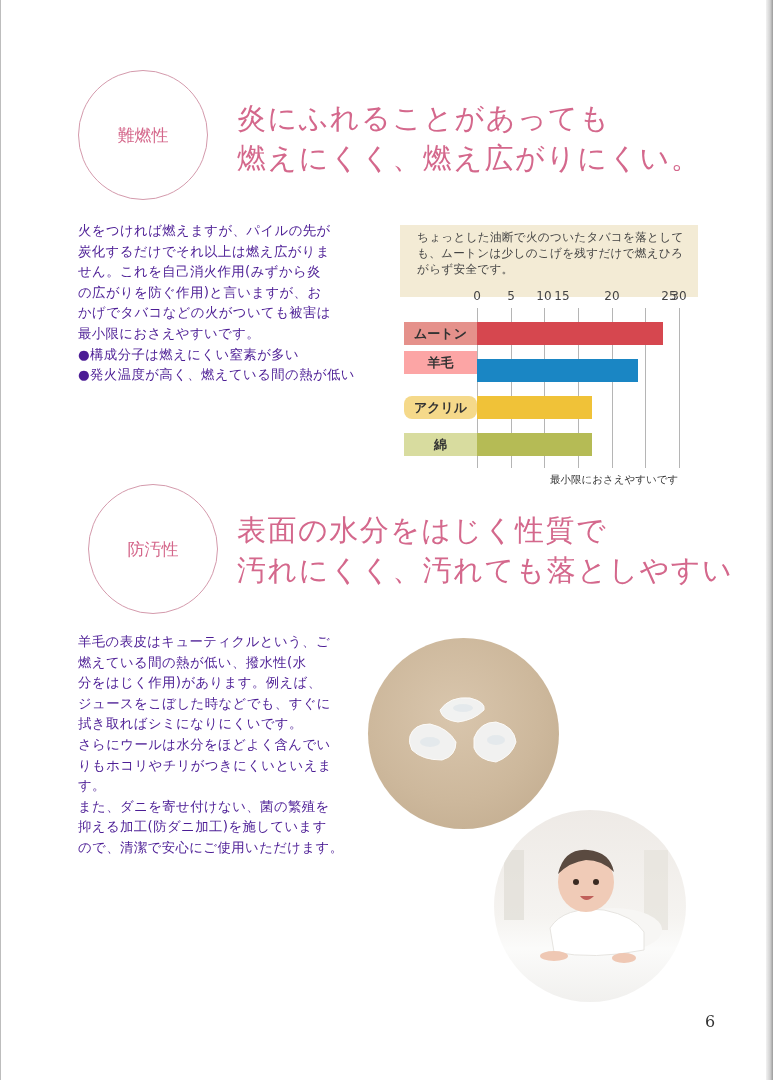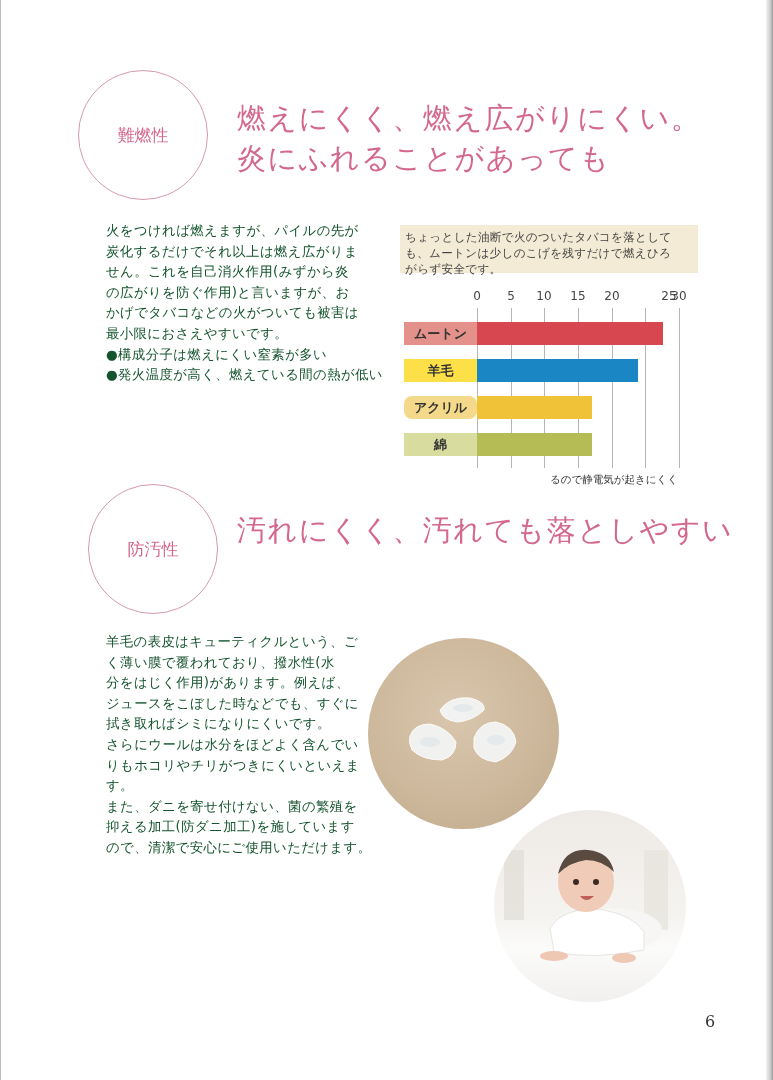--- a/index.html
+++ b/index.html
@@ -6,44 +6,44 @@
   body { width:773px; height:1080px; position:relative; background:#ffffff; overflow:hidden;
          font-family:"DejaVu Sans", sans-serif; color:#3a3a3a; }
   .edge-left { position:absolute; left:0; top:0; width:1px; height:1080px; background:#bdbdbd; }
   .edge-right { position:absolute; right:0; top:0; width:7px; height:1080px; background:linear-gradient(to right,#f2f2f2,#d0d0d0 60%,#9a9a9a); }
   .badge { position:absolute; width:130px; height:130px; border:1.5px solid #d49aac; border-radius:50%;
            display:flex; align-items:center; justify-content:center; box-sizing:border-box;
            color:#d4668a; font-size:17px; letter-spacing:0px; font-family:"DejaVu Sans", sans-serif; }
   .headline { position:absolute; color:#d4688c; font-size:29px; line-height:40px; letter-spacing:1.5px;
               font-family:"DejaVu Serif", serif; font-weight:normal; white-space:nowrap; }
   .headline div { display:block; }
-  .body-text { position:absolute; font-size:13.4px; line-height:20.6px; color:#14532d; letter-spacing:0.4px;margin-left:28px; }
+  .body-text { position:absolute; font-size:13.4px; line-height:20.6px; color:#4c1d95; letter-spacing:0.4px; }
   .body-text p { margin:0; white-space:nowrap; }
-  .chart-note { position:absolute; left:400px; top:225px; width:298px; height:48px; background:#f3ebd5;
-                box-sizing:border-box; padding:4px 5px; font-size:11.6px; line-height:16px; color:#444; letter-spacing:0.3px; }
+  .chart-note { position:absolute; left:400px; top:225px; width:298px; height:72px; background:#f3ebd5;
+                box-sizing:border-box; padding:4px 17px; font-size:11.6px; line-height:16px; color:#444; letter-spacing:0.3px; }
   .chart-note p { margin:0; white-space:nowrap; }
   .tick-label { position:absolute; top:289px; font-size:12px; color:#444; transform:translateX(-50%); }
   .gridline { position:absolute; top:308px; height:160px; width:1px; background:#b5b5b5; }
   .bar-label { position:absolute; left:404px; width:73px; height:23px; display:flex; align-items:center; justify-content:center;
                font-size:13px; font-weight:bold; color:#333; }
   .bar { position:absolute; left:477px; height:23px; }
   .source { position:absolute; left:550px; top:473px; font-size:10.5px; color:#333; white-space:nowrap; }
   .photo { position:absolute; border-radius:50%; overflow:hidden; }
   .page-num { position:absolute; left:705px; top:1012px; font-size:16px; color:#333; font-family:"DejaVu Serif", serif; }
 </style>
 </head>
 <body>
 
 <div class="edge-left"></div>
 <div class="edge-right"></div>
 
 <div class="badge" style="left:78px;top:70px;">難燃性</div>
 <div class="headline" style="left:237px;top:98px;">
+  <div>炎にふれることがあっても</div>
   <div>燃えにくく、燃え広がりにくい。</div>
-  <div>炎にふれることがあっても</div>
 </div>
 
 <div class="body-text" style="left:78px;top:221px;">
   <p>火をつければ燃えますが、パイルの先が</p>
   <p>炭化するだけでそれ以上は燃え広がりま</p>
   <p>せん。これを自己消火作用(みずから炎</p>
   <p>の広がりを防ぐ作用)と言いますが、お</p>
   <p>かげでタバコなどの火がついても被害は</p>
   <p>最小限におさえやすいです。</p>
   <p>●構成分子は燃えにくい窒素が多い</p>
@@ -53,56 +53,57 @@
 <div class="chart-note">
   <p>ちょっとした油断で火のついたタバコを落として</p>
   <p>も、ムートンは少しのこげを残すだけで燃えひろ</p>
   <p>がらず安全です。</p>
 </div>
 
 <div>
   <span class="tick-label" style="left:477px;">0</span>
   <span class="tick-label" style="left:511px;">5</span>
   <span class="tick-label" style="left:544px;">10</span>
-  <span class="tick-label" style="left:578px;">15</span>
+  <span class="tick-label" style="left:562px;">15</span>
   <span class="tick-label" style="left:612px;">20</span>
   <span class="tick-label" style="left:645px;margin-left:24px;">25</span>
   <span class="tick-label" style="left:679px;">30</span>
 
   <div class="gridline" style="left:477px;"></div>
   <div class="gridline" style="left:511px;"></div>
   <div class="gridline" style="left:544px;"></div>
   <div class="gridline" style="left:578px;"></div>
   <div class="gridline" style="left:612px;"></div>
   <div class="gridline" style="left:645px;"></div>
   <div class="gridline" style="left:679px;"></div>
 
   <div class="bar-label" style="top:322px;background:#e5918b;">ムートン</div>
   <div class="bar" style="top:322px;width:186px;background:#d6474f;"></div>
 
-  <div class="bar-label" style="top:359px;background:#fde047;">羊毛</div>
+  <div class="bar-label" style="top:351px;background:#fca5a5;">羊毛</div>
   <div class="bar" style="top:359px;width:161px;background:#1a86c4;"></div>
 
   <div class="bar-label" style="top:396px;background:#f5d98a;border-radius:8px;">アクリル</div>
   <div class="bar" style="top:396px;width:115px;background:#f0c238;"></div>
 
   <div class="bar-label" style="top:433px;background:#d8dc9f;">綿</div>
   <div class="bar" style="top:433px;width:115px;background:#b5bb55;"></div>
 
-  <div class="source">るので静電気が起きにくく</div>
+  <div class="source">最小限におさえやすいです</div>
 </div>
 
 <div class="badge" style="left:88px;top:484px;">防汚性</div>
 <div class="headline" style="left:237px;top:510px;">
+  <div>表面の水分をはじく性質で</div>
   <div>汚れにくく、汚れても落としやすい</div>
 </div>
 
 <div class="body-text" style="left:78px;top:632px;">
   <p>羊毛の表皮はキューティクルという、ご</p>
-  <p>く薄い膜で覆われており、撥水性(水</p>
+  <p>燃えている間の熱が低い、撥水性(水</p>
   <p>分をはじく作用)があります。例えば、</p>
   <p>ジュースをこぼした時などでも、すぐに</p>
   <p>拭き取ればシミになりにくいです。</p>
   <p>さらにウールは水分をほどよく含んでい</p>
   <p>りもホコリやチリがつきにくいといえま</p>
   <p>す。</p>
   <p>また、ダニを寄せ付けない、菌の繁殖を</p>
   <p>抑える加工(防ダニ加工)を施しています</p>
   <p>ので、清潔で安心にご使用いただけます。</p>
 </div>

